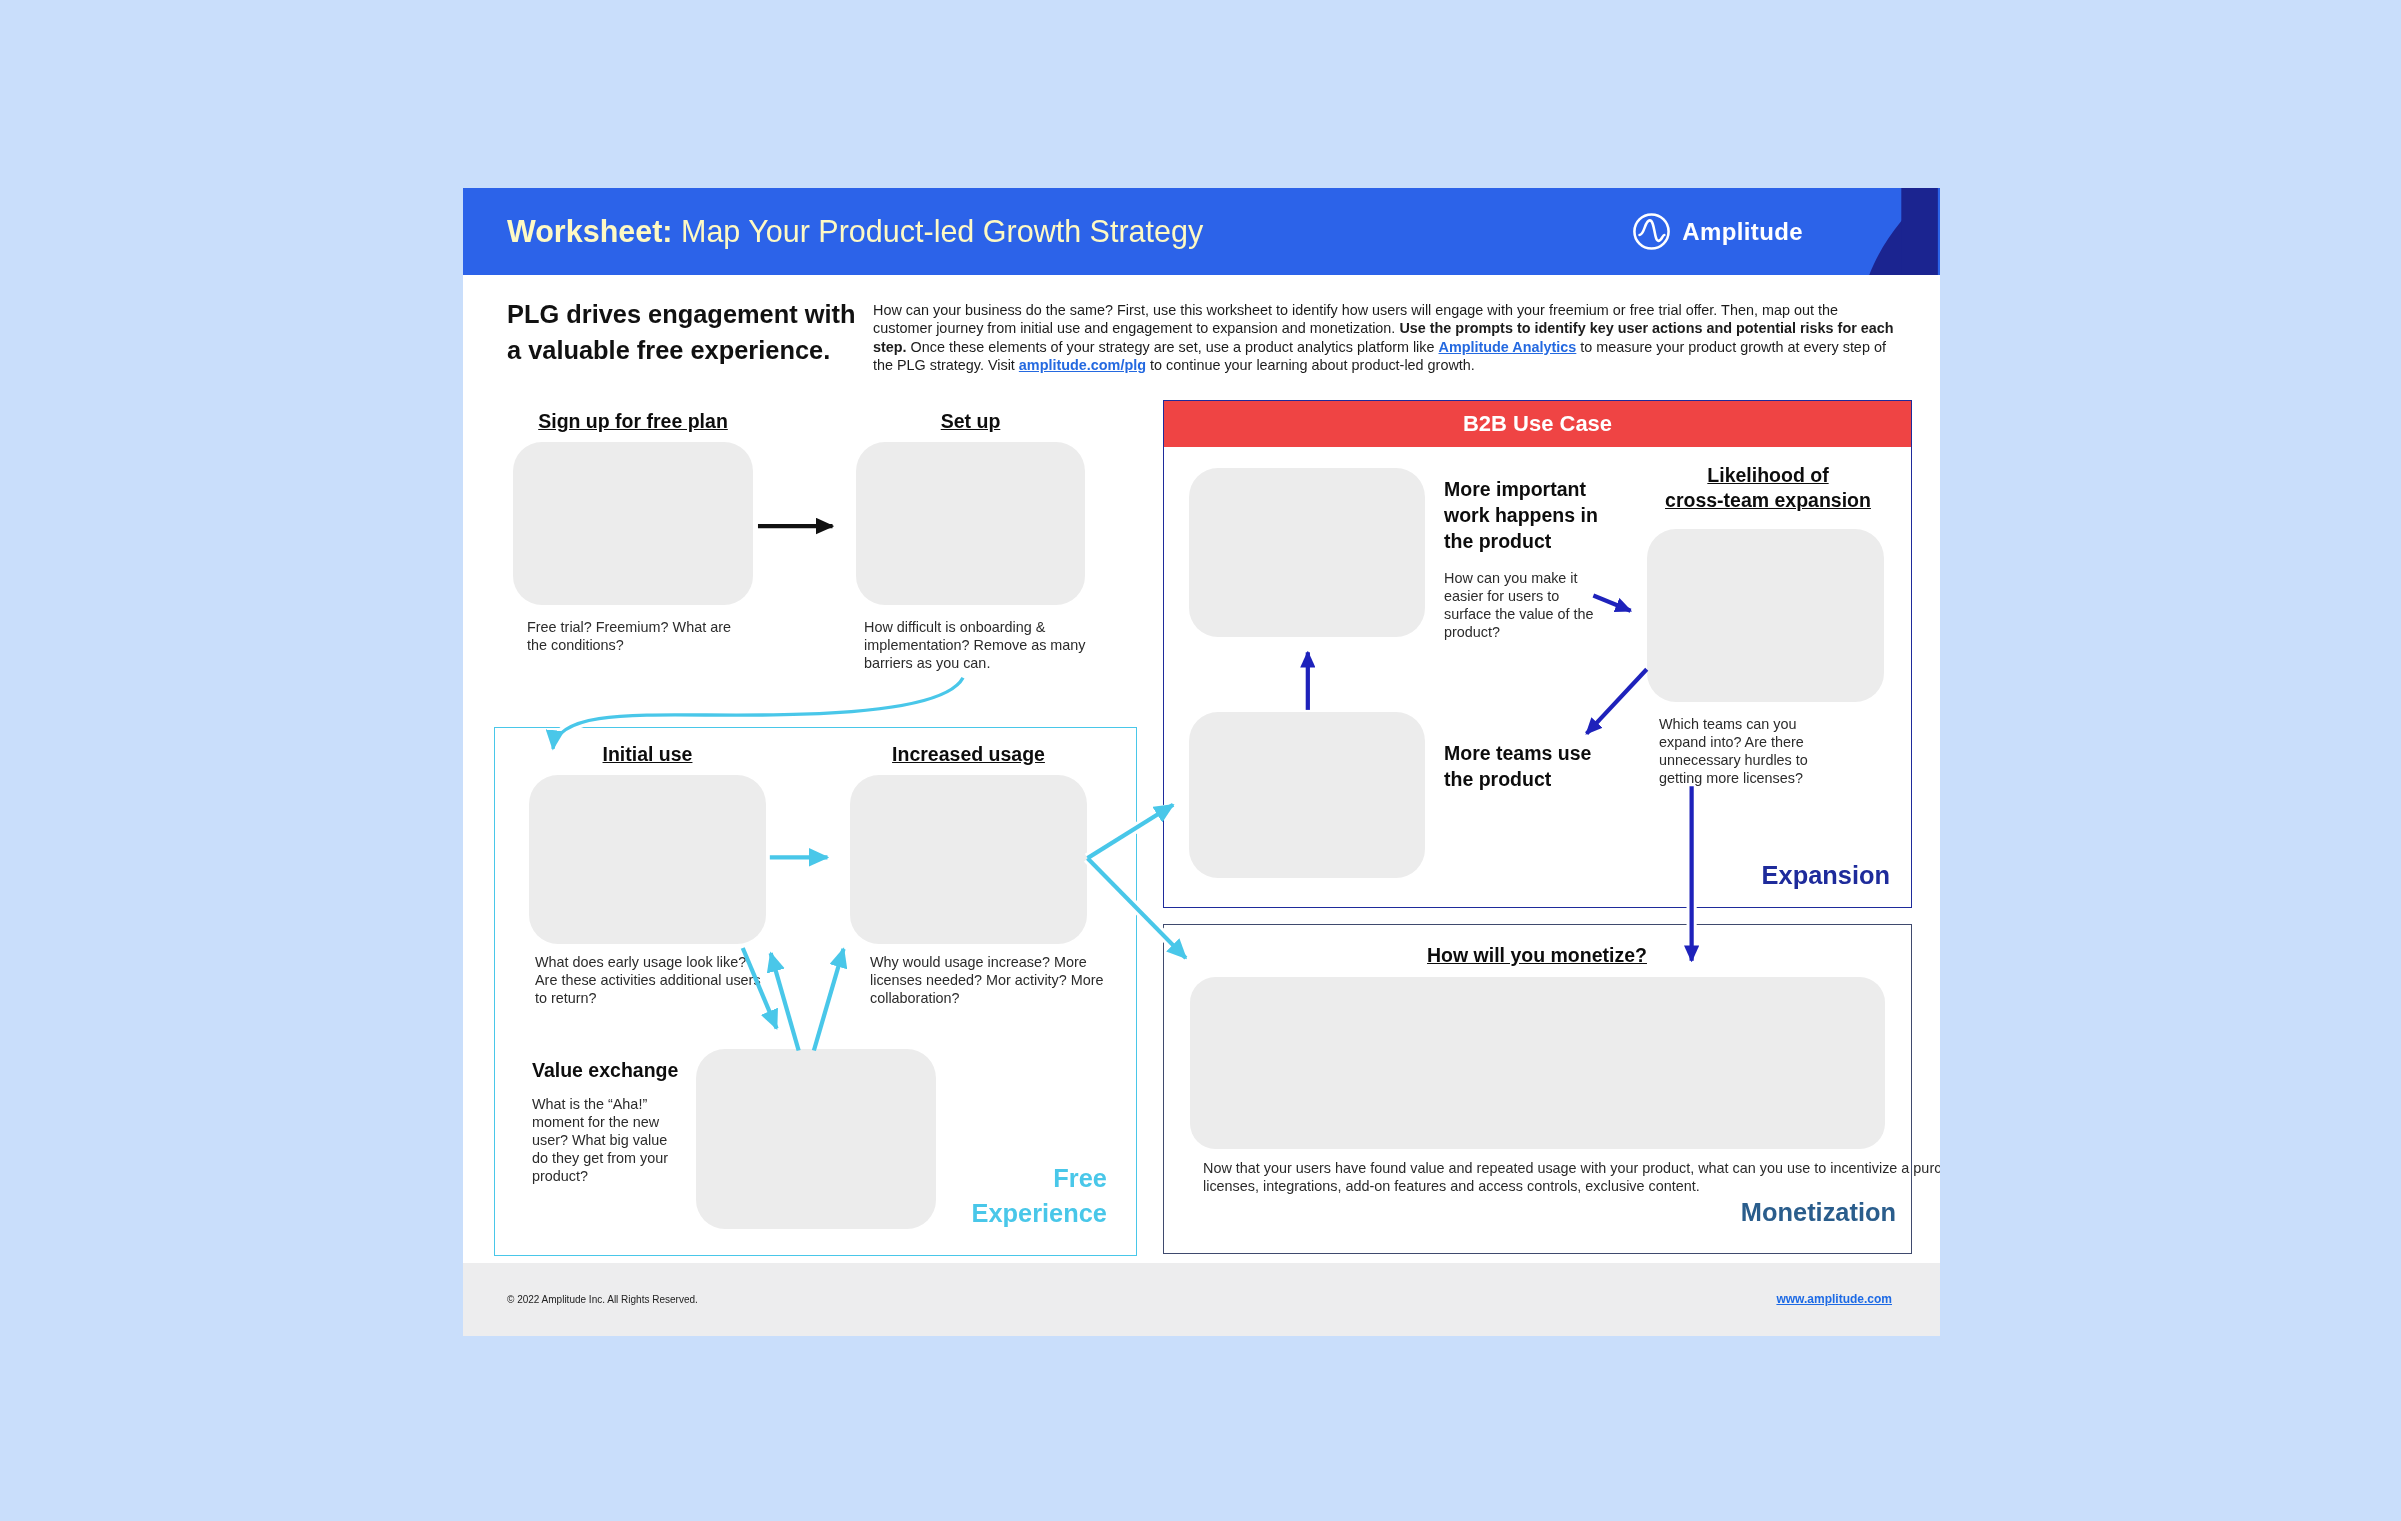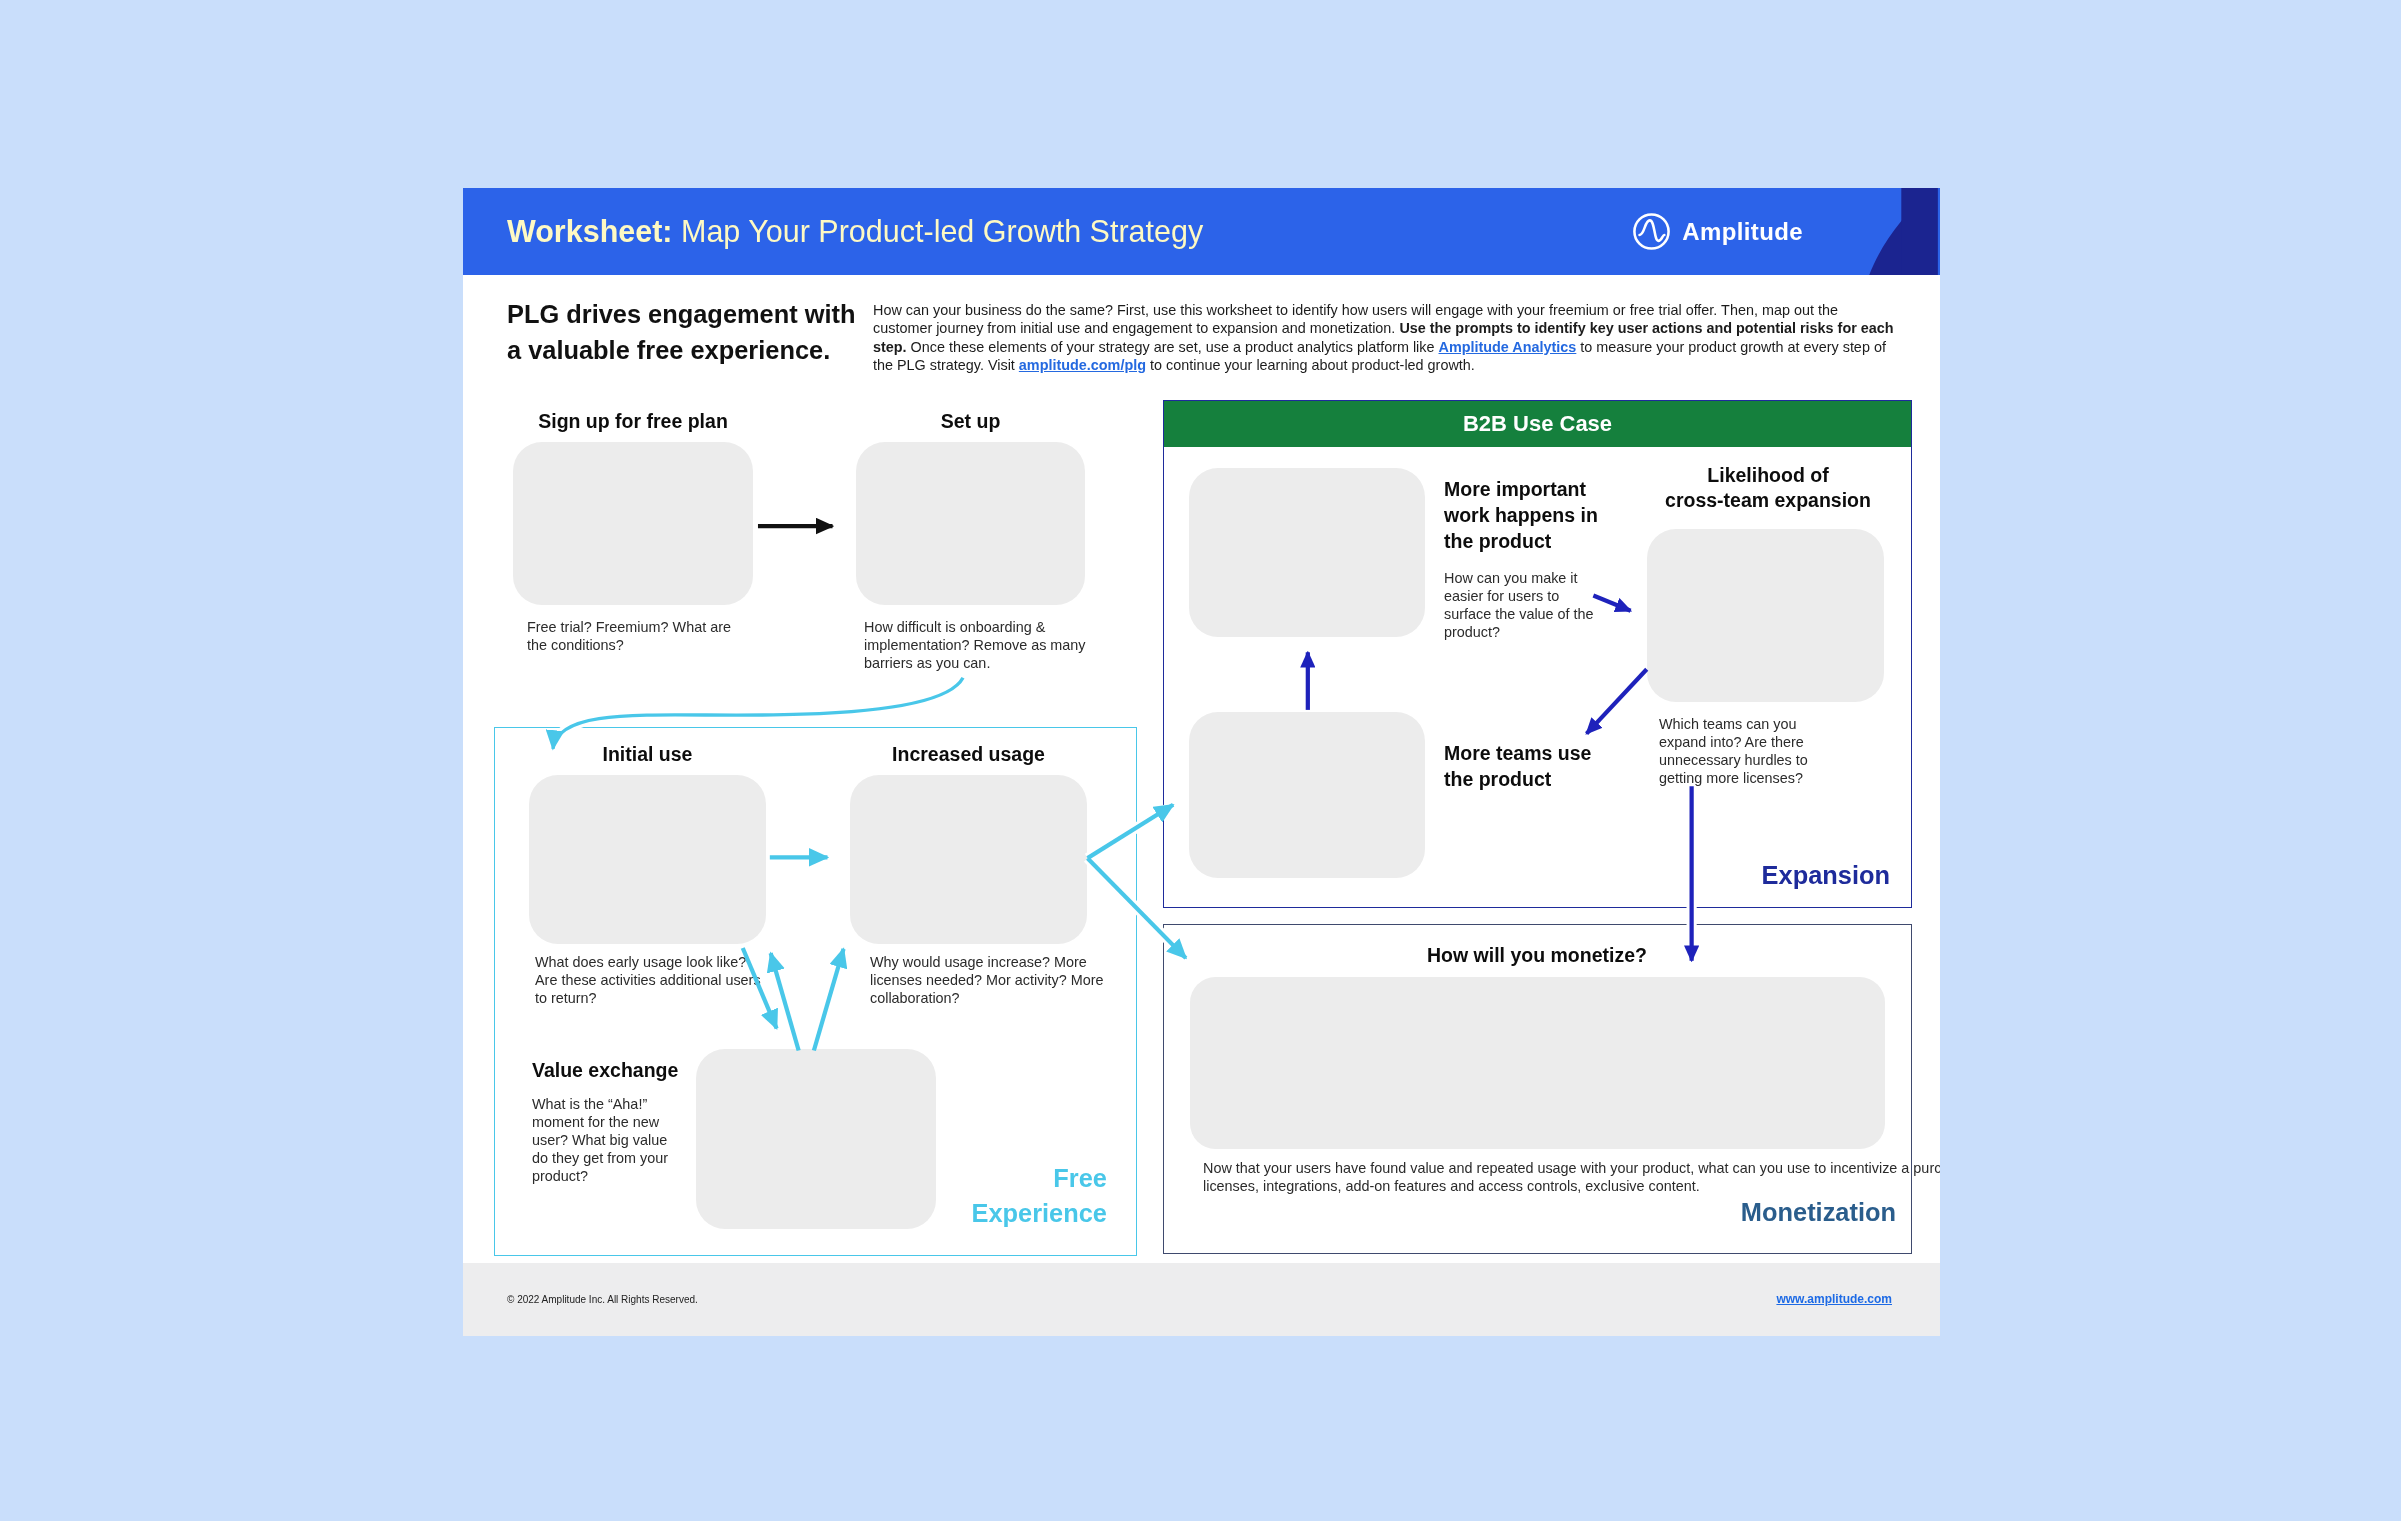--- a/index.html
+++ b/index.html
@@ -25,31 +25,31 @@
   
   .intro-heading{position:absolute;left:44px;top:108px;font-size:25.4px;font-weight:bold;
     line-height:36px;color:#111111;}
   .intro-par{position:absolute;left:410px;top:113px;width:1027px;font-size:14.4px;
     line-height:18.3px;color:#1c1c1c;}
   .intro-par b{font-weight:bold;}
   .intro-par a{color:#2469e0;font-weight:bold;text-decoration:underline;}
   
   .gray-box{position:absolute;background:#ececec;border-radius:29px;}
   .sec-h{position:absolute;font-size:19.5px;font-weight:bold;color:#0d0d0d;}
-  .sec-h.center{text-align:center;}
+  .sec-h.center{text-align:center;text-decoration:underline;}
   .caption{position:absolute;font-size:14.4px;line-height:18px;color:#2b2b2b;}
   
   .fe-box{position:absolute;left:30.5px;top:539px;width:643px;height:529px;
     border:1.7px solid #49c7e9;box-sizing:border-box;}
   .fe-label{position:absolute;left:475px;top:973px;width:169px;text-align:right;
     color:#49c7e9;font-size:25.4px;font-weight:bold;line-height:35px;}
   
   .b2b-box{position:absolute;left:700px;top:212px;width:749px;height:508px;
     border:1.7px solid #1e2b9b;box-sizing:border-box;background:#ffffff;}
-  .b2b-header{position:absolute;left:0;top:0;width:100%;height:46px;background:#15803d;
+  .b2b-header{position:absolute;left:0;top:0;width:100%;height:46px;background:#ef4444;
     color:#ffffff;font-size:22px;font-weight:bold;text-align:center;line-height:46px;}
   .expansion-label{position:absolute;left:1203px;top:673px;width:224px;text-align:right;
     color:#1e2b9b;font-size:25.4px;font-weight:bold;}
   .mon-box{position:absolute;left:700px;top:736px;width:749px;height:330px;
     border:1.7px solid #3f4a6e;box-sizing:border-box;background:#ffffff;}
   .mon-label{position:absolute;left:1169px;top:1010px;width:264px;text-align:right;
     color:#2a5d8c;font-size:25.4px;font-weight:bold;}
   
   .footer{position:absolute;left:0;top:1075px;width:1477px;height:73px;background:#ededee;}
   .footer-copy{position:absolute;left:44px;top:0;height:73px;line-height:73px;

